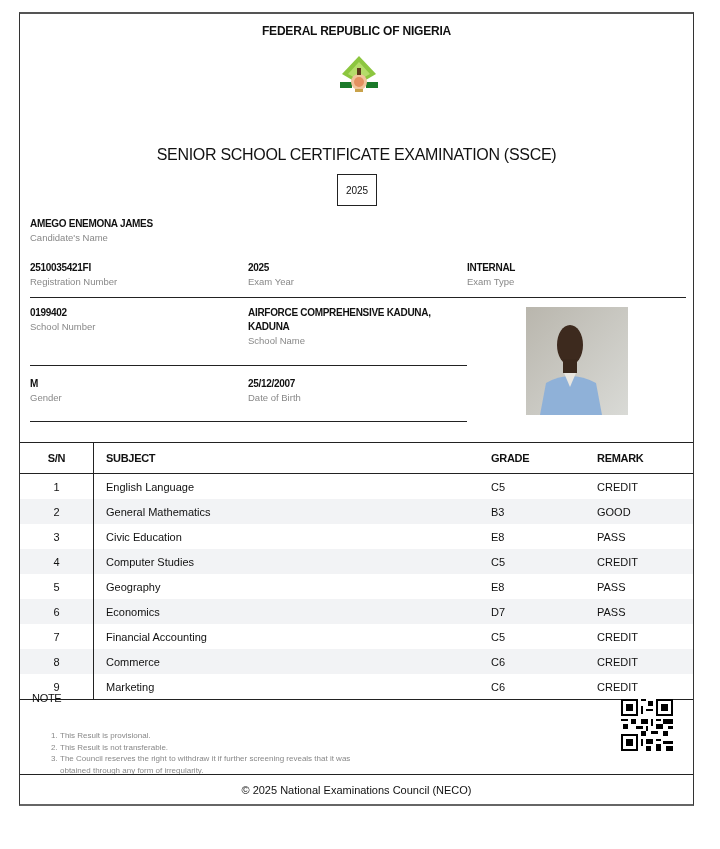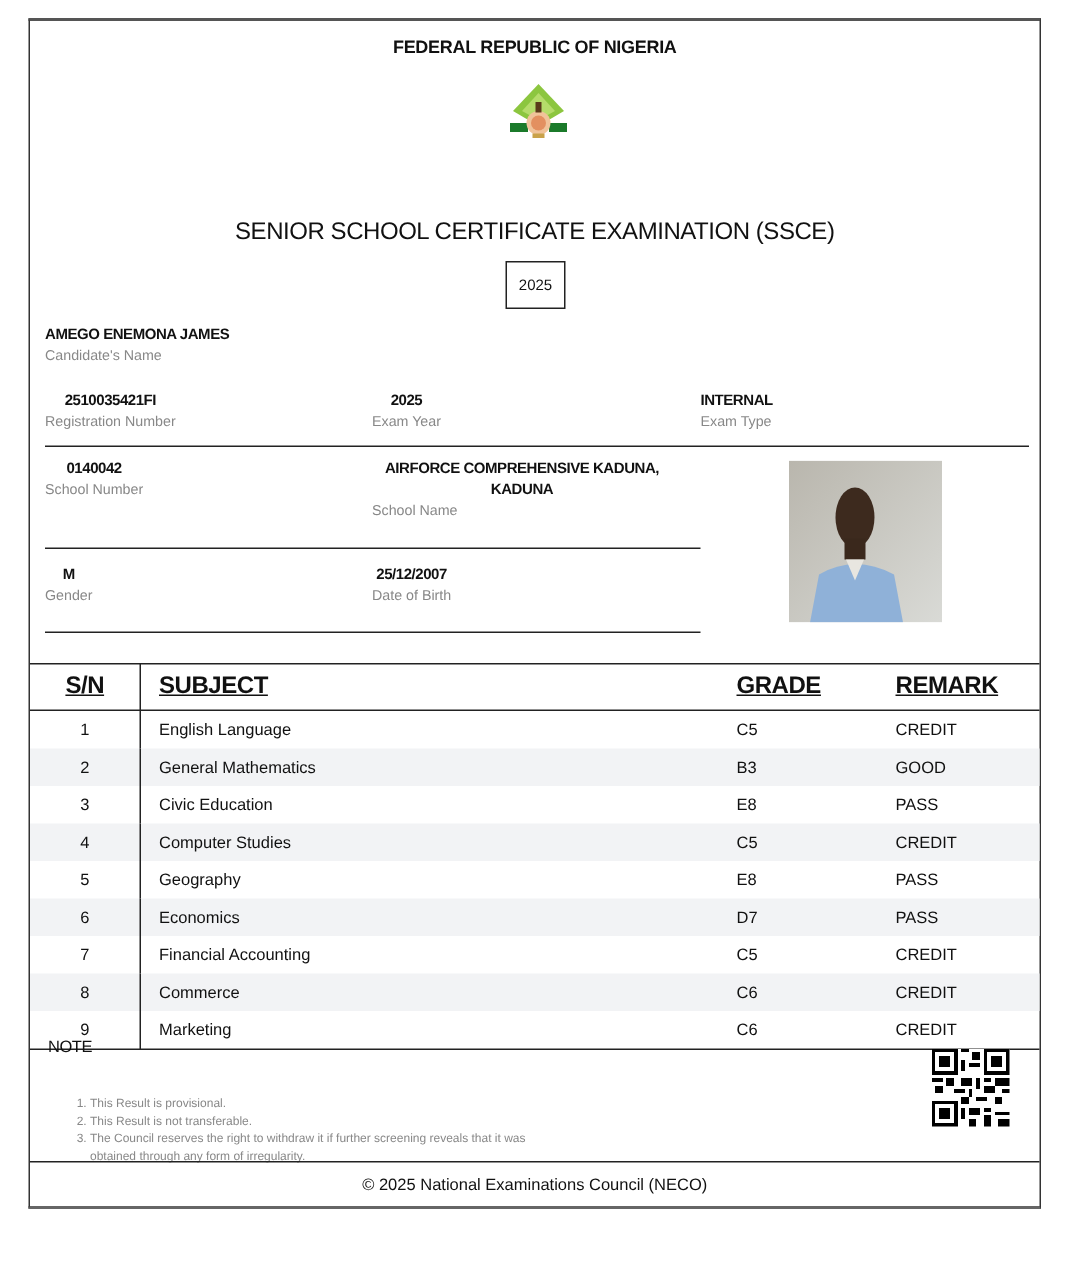--- a/index.html
+++ b/index.html
@@ -4,26 +4,26 @@
 <style>
   html, body { margin: 0; padding: 0; background: #ffffff; }
   body { width: 720px; height: 849px; position: relative; font-family: "Liberation Sans", sans-serif; color: #111; overflow: hidden; }
   .doc { position: absolute; left: 19px; top: 12px; width: 675px; height: 794px; border: 1px solid #333; border-top: 2px solid #555; border-bottom: 2px solid #666; box-sizing: border-box; }
   .country { position: absolute; top: 10px; left: 0; width: 100%; text-align: center; font-weight: bold; font-size: 12px; letter-spacing: -0.2px; }
   .logo { position: absolute; left: 316px; top: 40px; width: 46px; height: 42px; }
   .council { position: absolute; top: 104px; left: 0; width: 100%; text-align: center; font-size: 14px; letter-spacing: -0.3px; }
   .exam { position: absolute; top: 132px; left: 0; width: 100%; text-align: center; font-size: 16px; letter-spacing: -0.3px; }
   .yearbox { position: absolute; top: 160px; left: 317px; width: 40px; height: 32px; border: 1px solid #222; box-sizing: border-box; font-size: 10px; display: flex; align-items: center; justify-content: center; }
   .field { position: absolute; }
-  .field .val { font-size: 10px; font-weight: bold; letter-spacing: -0.3px; line-height: 14px; text-align: center; }
+  .field .val { font-size: 10px; font-weight: bold; letter-spacing: -0.3px; line-height: 14px; }
   .field .lbl { font-size: 9.5px; color: #888; line-height: 14px; }
   .hr { position: absolute; height: 0; border-top: 1.5px solid #222; }
   .photo { position: absolute; left: 506px; top: 293px; width: 102px; height: 108px; overflow: hidden; }
   table.results { position: absolute; left: 0; top: 428px; width: 673px; border-collapse: collapse; font-size: 11px; }
-  table.results th { font-weight: bold; font-size: 16px; text-align: left; height: 28px; border-top: 1.5px solid #222; border-bottom: 1.5px solid #222; letter-spacing: -0.3px; text-decoration: underline; }
+  table.results th { font-weight: bold; font-size: 11px; text-align: left; height: 28px; border-top: 1.5px solid #222; border-bottom: 1.5px solid #222; letter-spacing: -0.3px; }
   table.results td { height: 23px; }
   table.results tr.alt td { background: #f2f3f5; }
   table.results .sn { width: 71px; text-align: center; border-right: 1.5px solid #222; }
   table.results .subj { padding-left: 12px; width: 383px; }
   table.results .grade { width: 104px; }
   table.results tbody tr:last-child td { border-bottom: 1.5px solid #222; }
   .note-title { position: absolute; left: 12px; top: 678px; font-weight: normal; font-size: 11px; letter-spacing: -0.3px; }
   ol.notes { position: absolute; left: 10px; top: 700px; margin: 16px; padding-left: 14px; font-size: 8px; color: #888; line-height: 11.5px; width: 320px; }
   .qr { position: absolute; left: 601px; top: 685px; width: 52px; height: 52px; }
   .footer-line { position: absolute; left: 0; top: 760px; width: 673px; border-top: 1.5px solid #222; }
@@ -64,21 +64,21 @@
     <div class="lbl">Exam Year</div>
   </div>
   <div class="field" style="left:447px; top:247px;">
     <div class="val">INTERNAL</div>
     <div class="lbl">Exam Type</div>
   </div>
 
   <div class="hr" style="left:10px; top:283px; width:656px;"></div>
 
   <div class="field" style="left:10px; top:292px;">
-    <div class="val">0140042</div>
+    <div class="val">0199402</div>
     <div class="lbl">School Number</div>
   </div>
   <div class="field" style="left:228px; top:292px; width:200px;">
     <div class="val">AIRFORCE COMPREHENSIVE KADUNA, KADUNA</div>
     <div class="lbl">School Name</div>
   </div>
 
   <div class="photo">
     <svg width="102" height="108" viewBox="0 0 102 108">
       <defs>

